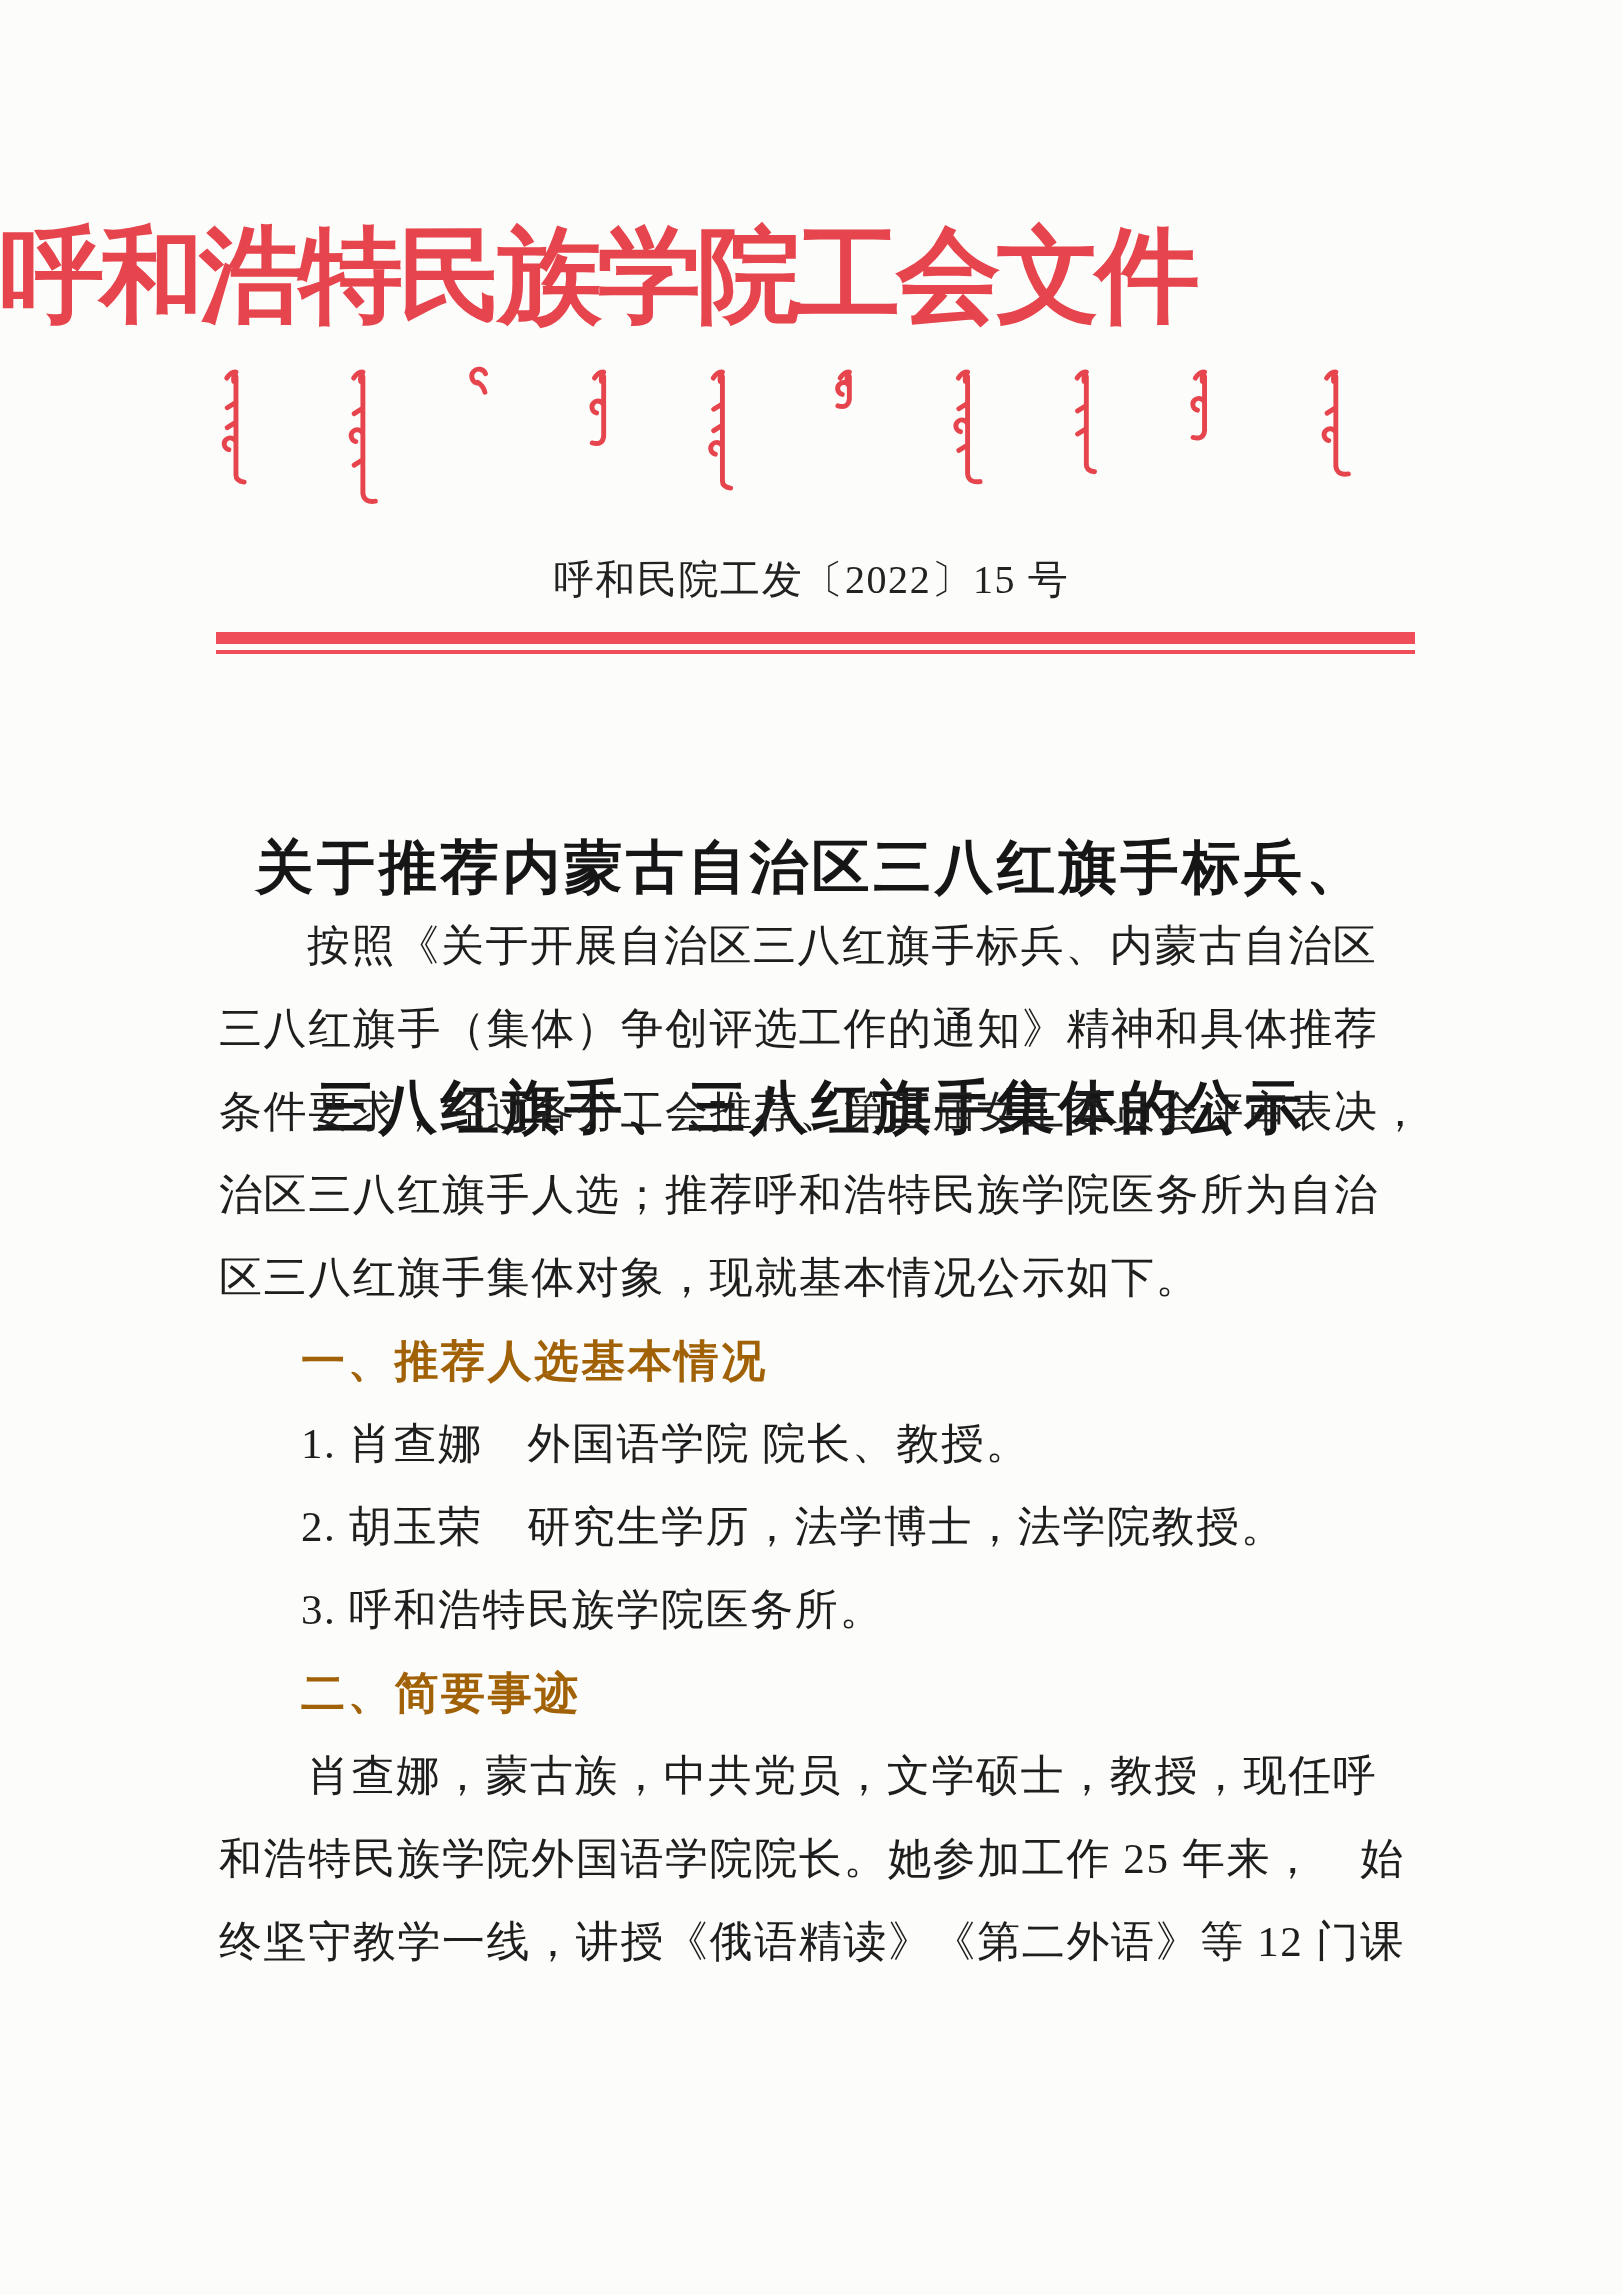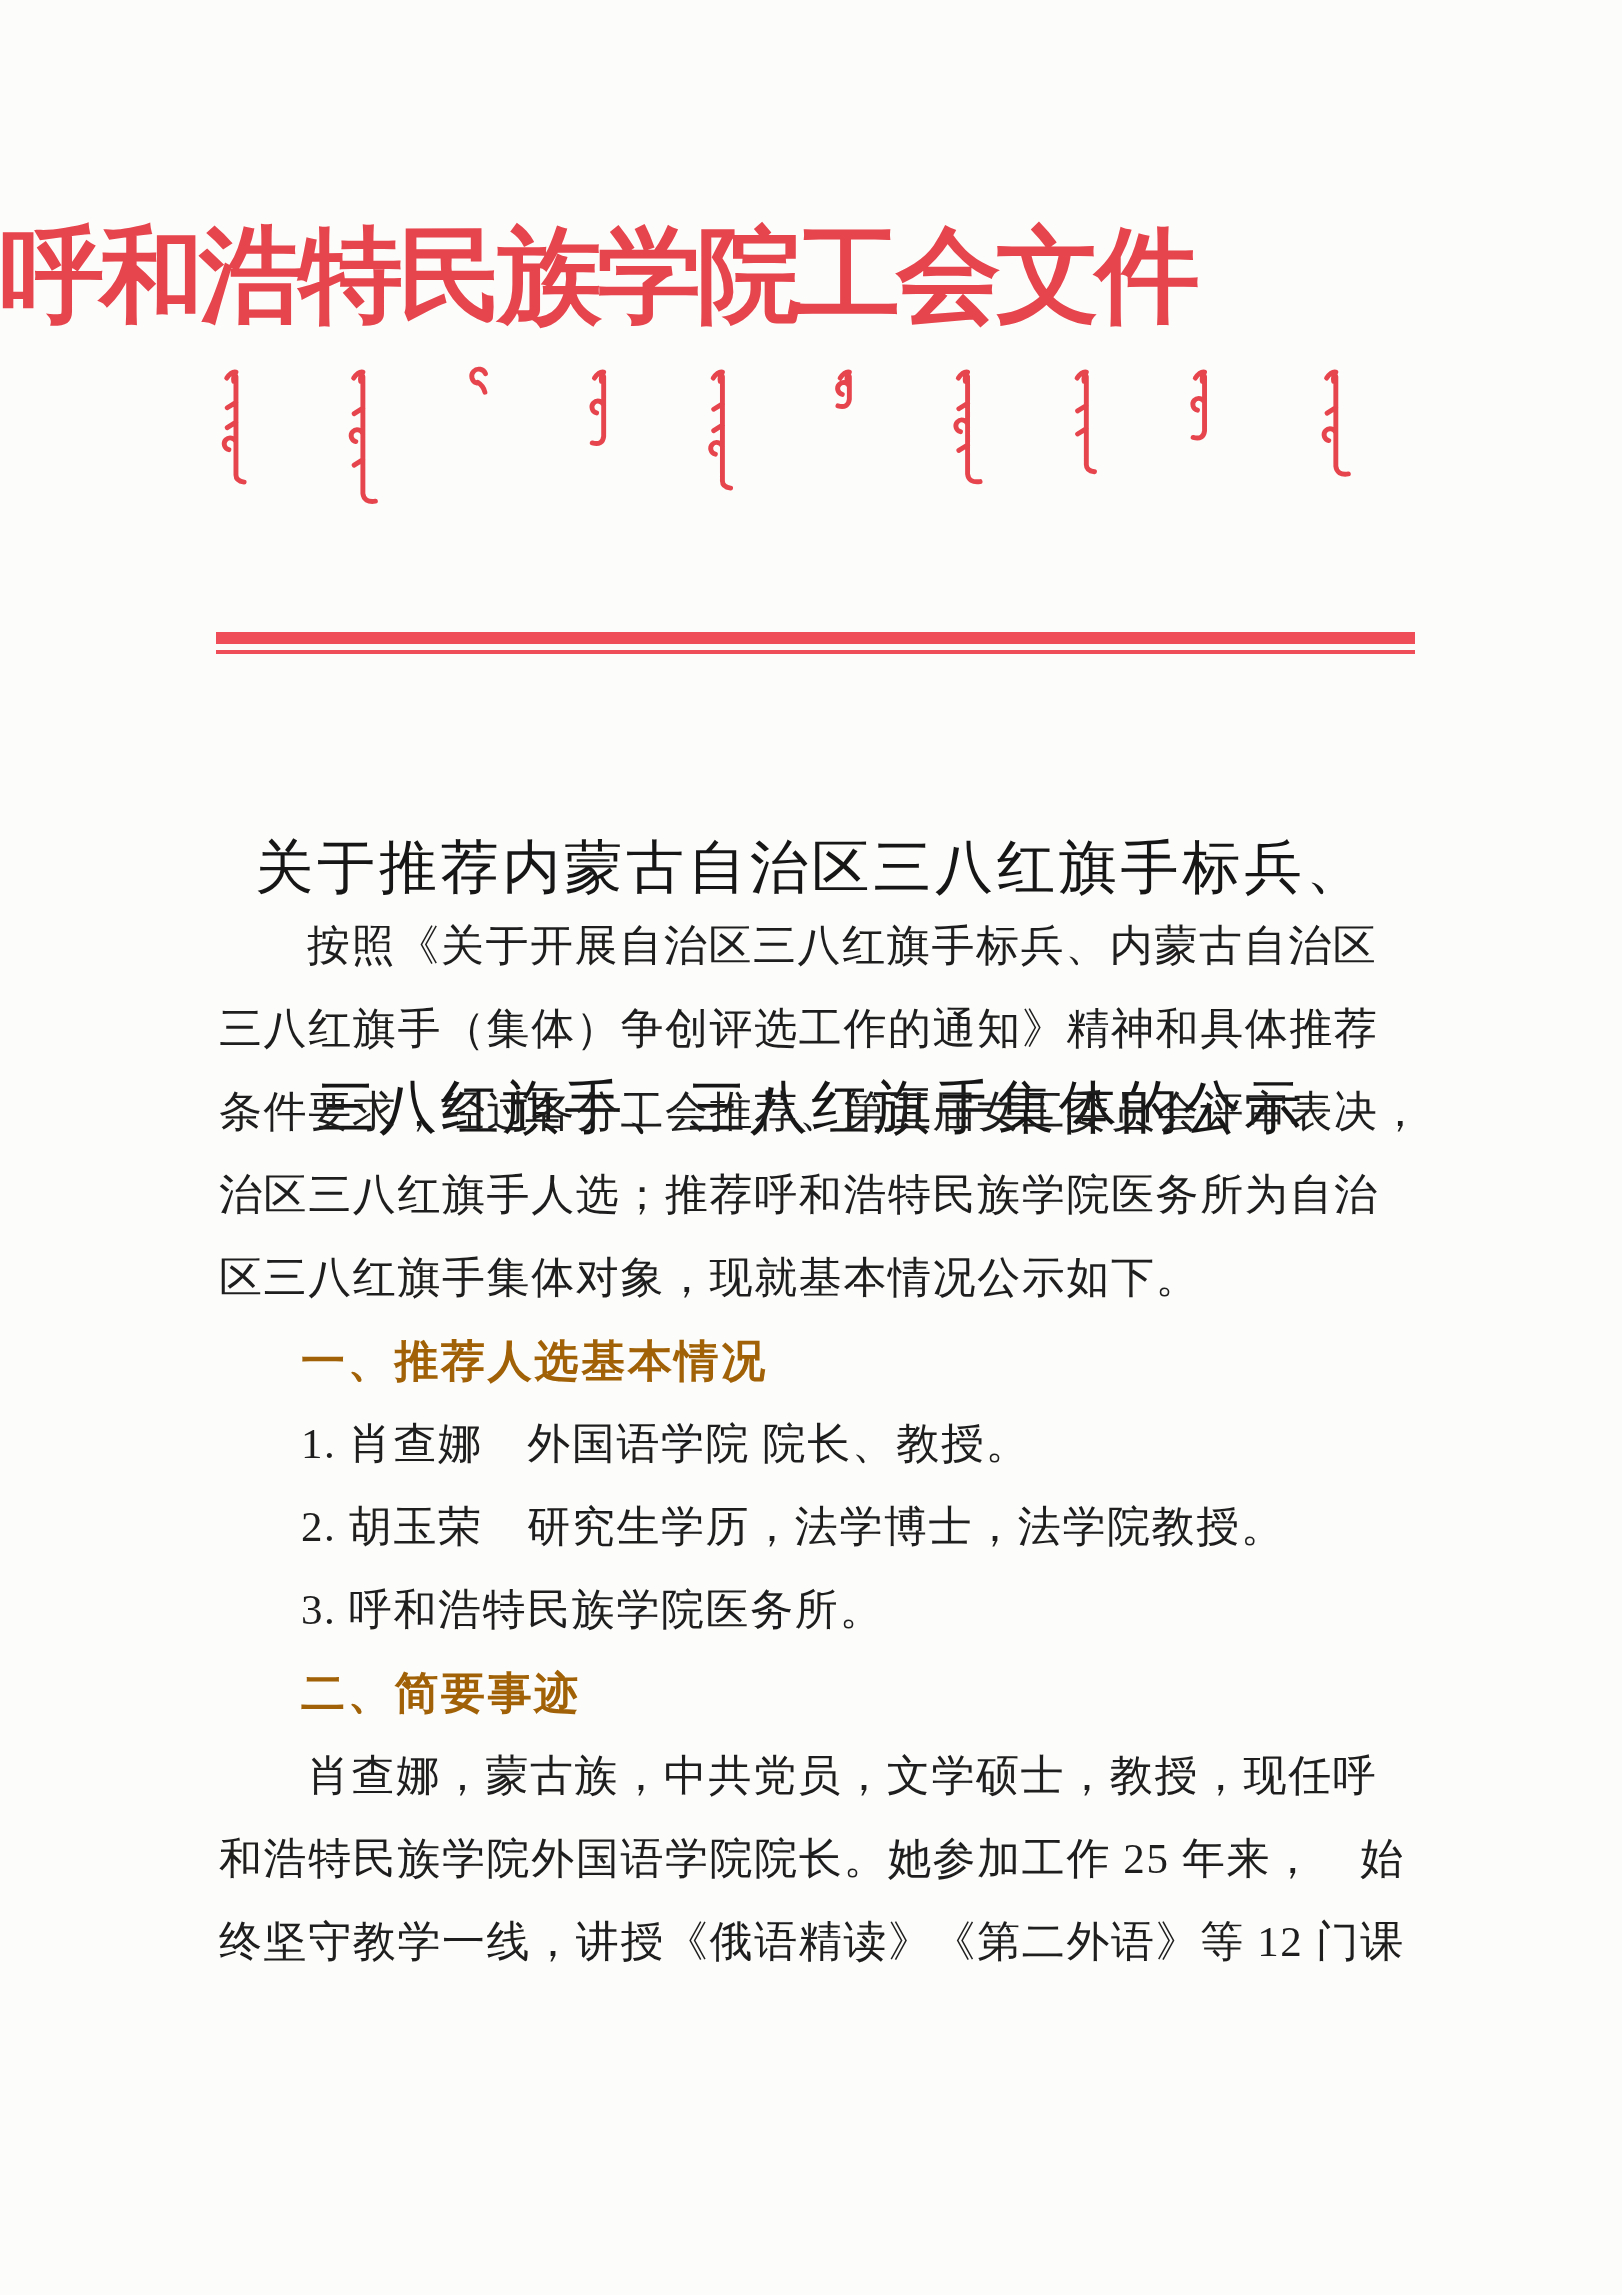--- a/index.html
+++ b/index.html
@@ -44,21 +44,21 @@
 
   .red-rule { position: absolute; left: 216px; top: 632px; width: 1199px; }
   .rule-thick { height: 12px; }
   .rule-gap { height: 5.5px; }
   .rule-thin { height: 4.4px; }
 
   .doc-title {
     position: absolute;
     top: 668px; left: 0; width: 100%;
     text-align: center;
-    font-weight: 400;
+    font-weight: 700;
     font-size: 58px;
     line-height: 80px;
     letter-spacing: 3.8px;
     color: #161616;
     white-space: pre;
   }
 
   .body-block {
     position: absolute;
     top: 904px; left: 219px; width: 1221px;
@@ -96,20 +96,21 @@
       <path d="M 890 686 a 13 13 0 1 0 -16 17 M 876 702 q 10 6 13 18" fill="none" stroke="#e7454e" stroke-width="9" stroke-linecap="round" stroke-linejoin="round"></path>
       <path d="M 1090 694 q 9 -13 17 -11 q -6 9 -4 17 M 1107 691 L 1107 801 M 1107 744.0 a 11 11 0 1 0 -13 14 M 1107 801 q -2 17 -21 12 " fill="none" stroke="#e7454e" stroke-width="9" stroke-linecap="round" stroke-linejoin="round"></path>
       <path d="M 1308 694 q 9 -13 17 -11 q -6 9 -4 17 M 1325 691 L 1325 874 M 1325 741.3 l -16 10 M 1325 780.5 l -16 10 M 1325 819.8 a 11 11 0 1 0 -13 14 M 1325 874 l 0 9 q 0 11 15 13 " fill="none" stroke="#e7454e" stroke-width="9" stroke-linecap="round" stroke-linejoin="round"></path>
       <path d="M 1541 694 q 9 -13 17 -11 q -6 9 -4 17 M 1558 691 L 1558 733 M 1558 710.0 a 11 11 0 1 0 -13 14 M 1558 733 q -2 17 -21 12 " fill="none" stroke="#e7454e" stroke-width="9" stroke-linecap="round" stroke-linejoin="round"></path>
       <path d="M 1758 694 q 9 -13 17 -11 q -6 9 -4 17 M 1775 691 L 1775 870 M 1775 740.3 l -16 10 M 1775 778.5 a 11 11 0 1 0 -13 14 M 1775 816.8 l -16 10 M 1775 870 q 2 17 23 14 " fill="none" stroke="#e7454e" stroke-width="9" stroke-linecap="round" stroke-linejoin="round"></path>
       <path d="M 1976 694 q 9 -13 17 -11 q -6 9 -4 17 M 1993 691 L 1993 844 M 1993 744.3 l -16 10 M 1993 786.7 l -16 10 M 1993 844 l 0 9 q 0 11 15 13 " fill="none" stroke="#e7454e" stroke-width="9" stroke-linecap="round" stroke-linejoin="round"></path>
       <path d="M 2193 694 q 9 -13 17 -11 q -6 9 -4 17 M 2210 691 L 2210 791 M 2210 739.0 a 11 11 0 1 0 -13 14 M 2210 791 q -2 17 -21 12 " fill="none" stroke="#e7454e" stroke-width="9" stroke-linecap="round" stroke-linejoin="round"></path>
       <path d="M 2434 694 q 9 -13 17 -11 q -6 9 -4 17 M 2451 691 L 2451 856 M 2451 748.3 l -16 10 M 2451 794.7 a 11 11 0 1 0 -13 14 M 2451 856 q 2 17 23 14 " fill="none" stroke="#e7454e" stroke-width="9" stroke-linecap="round" stroke-linejoin="round"></path>
     </svg>
 
+  <div class="doc-number">呼和民院工发〔2022〕15 号</div>
 
   <div class="red-rule">
     <div class="rule-thick" style="background: rgb(239, 78, 88);"></div>
     <div class="rule-gap"></div>
     <div class="rule-thin" style="background: rgb(239, 78, 88);"></div>
   </div>
 
   <div class="doc-title">
     <div>关于推荐内蒙古自治区三八红旗手标兵、</div>
     <div>三八红旗手、三八红旗手集体的公示</div>

